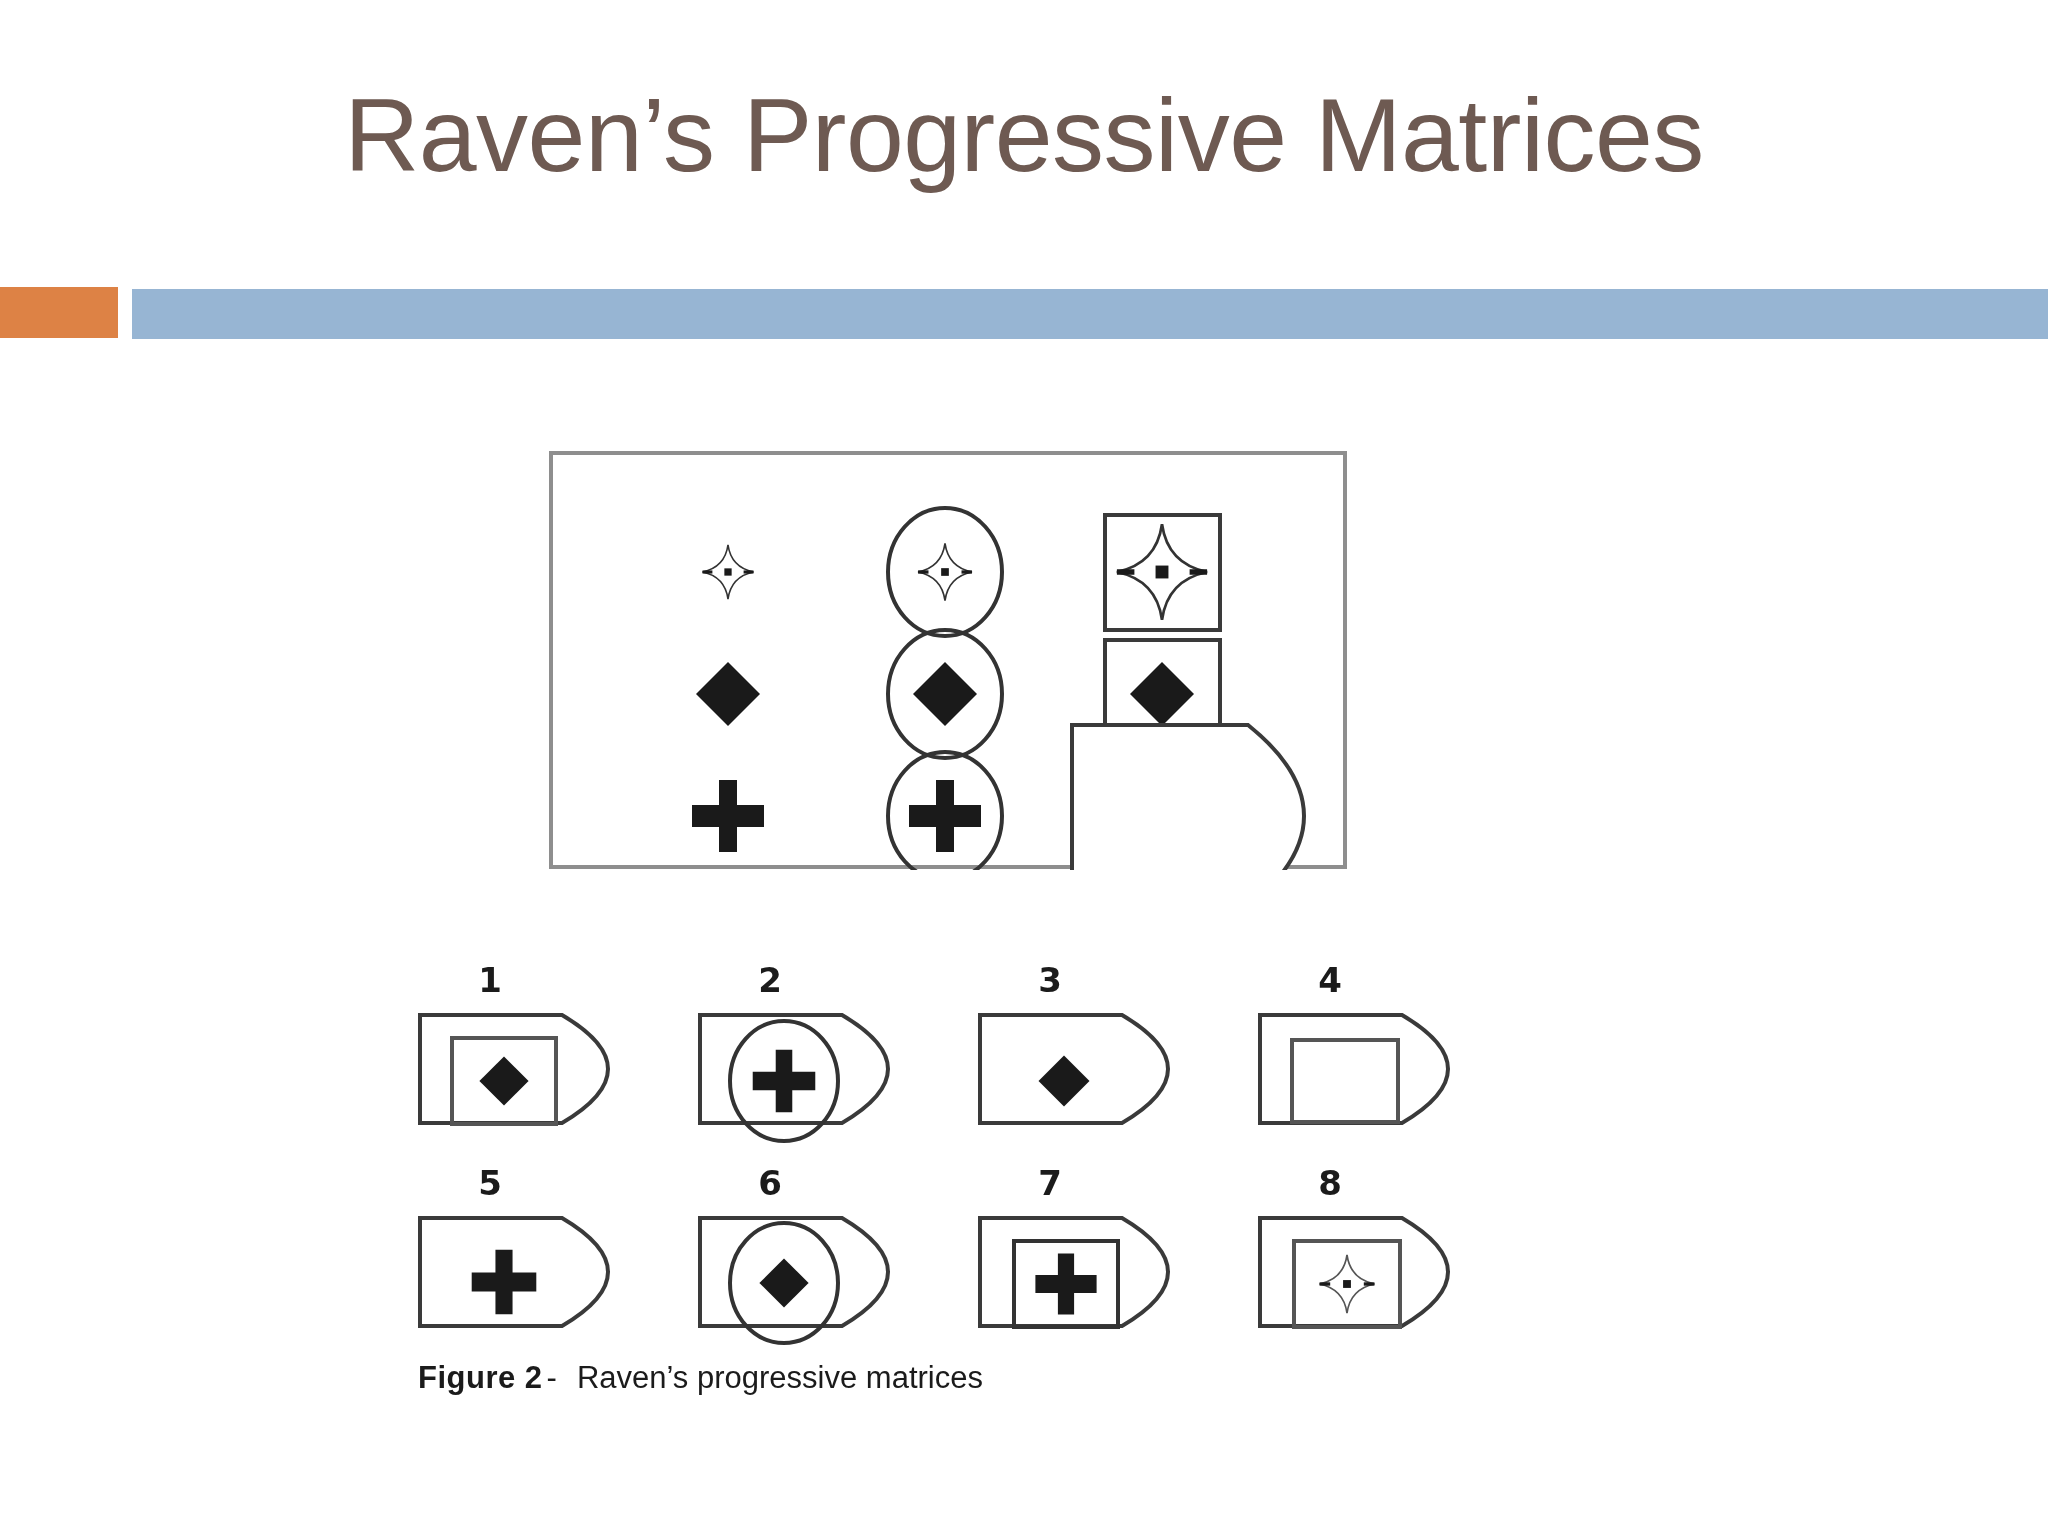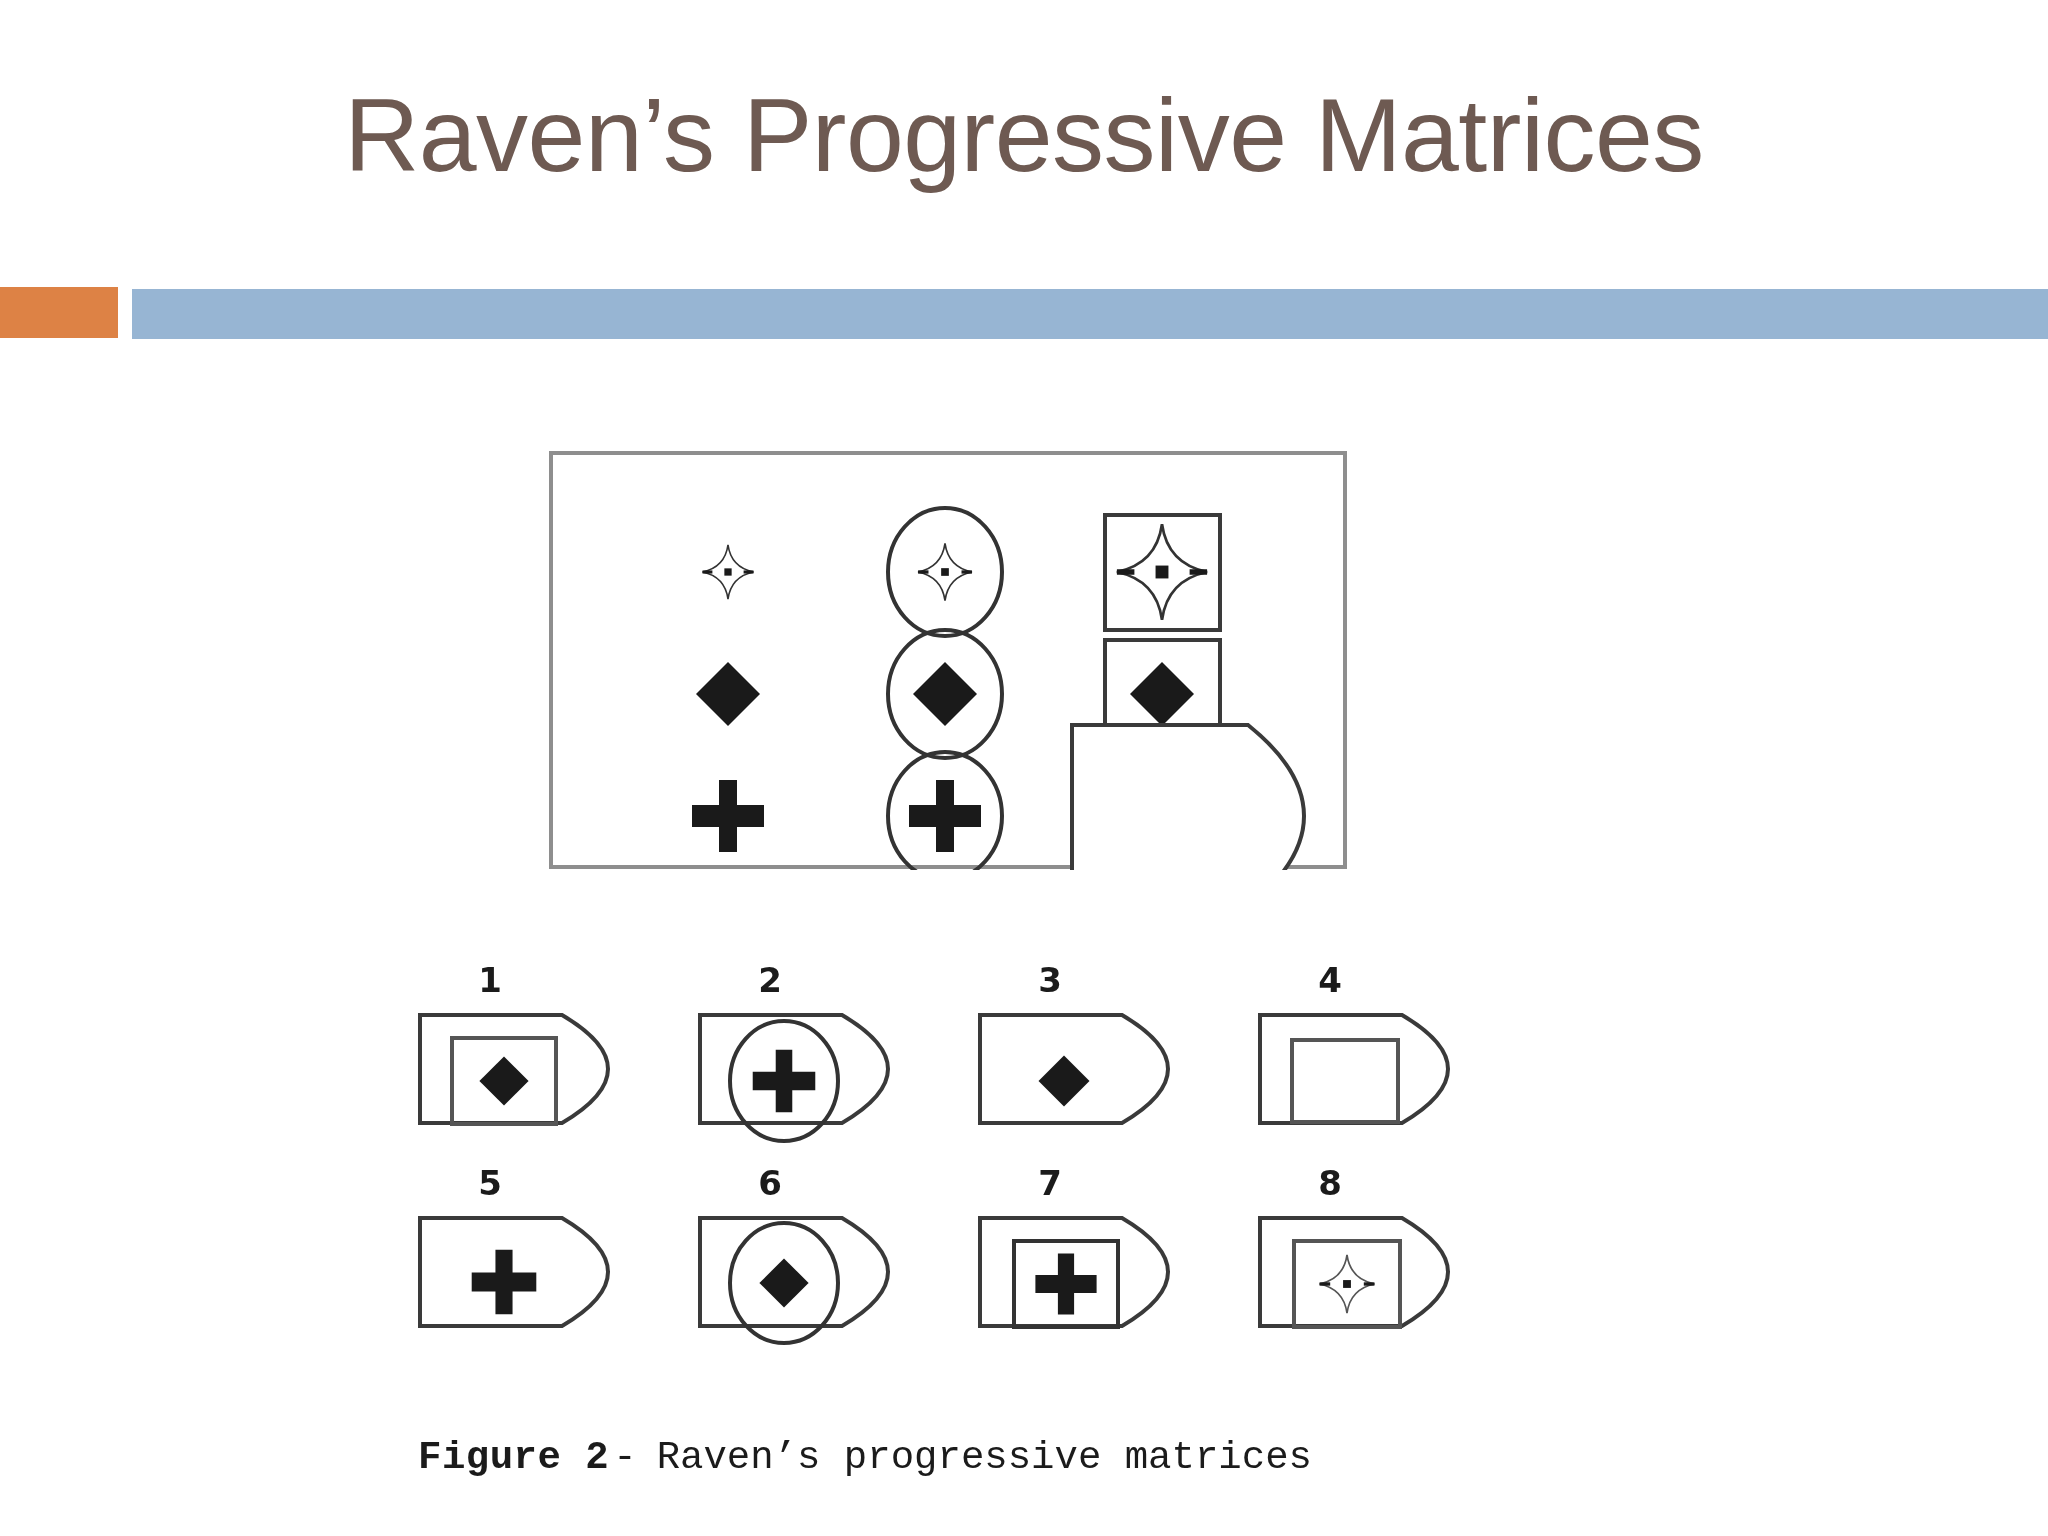--- a/index.html
+++ b/index.html
@@ -76,24 +76,24 @@
     left: 400px;
     top: 950px;
     width: 1180px;
     height: 410px;
   }
 
   
   #figure-caption {
     position: absolute;
     left: 418px;
-    top: 1436px;
+    top: 1360px;
     width: 1200px;
-    font-family: Liberation Mono, monospace;
-    font-size: 39px;
+    font-family: Liberation Sans, sans-serif;
+    font-size: 31px;
     color: #1b1b1b;
     white-space: nowrap;
   }
   #figure-caption .cap-strong {
     font-weight: bold;
     letter-spacing: 0.5px;
   }
   #figure-caption .cap-dash {
     font-weight: normal;
     padding: 0 6px 0 4px;

